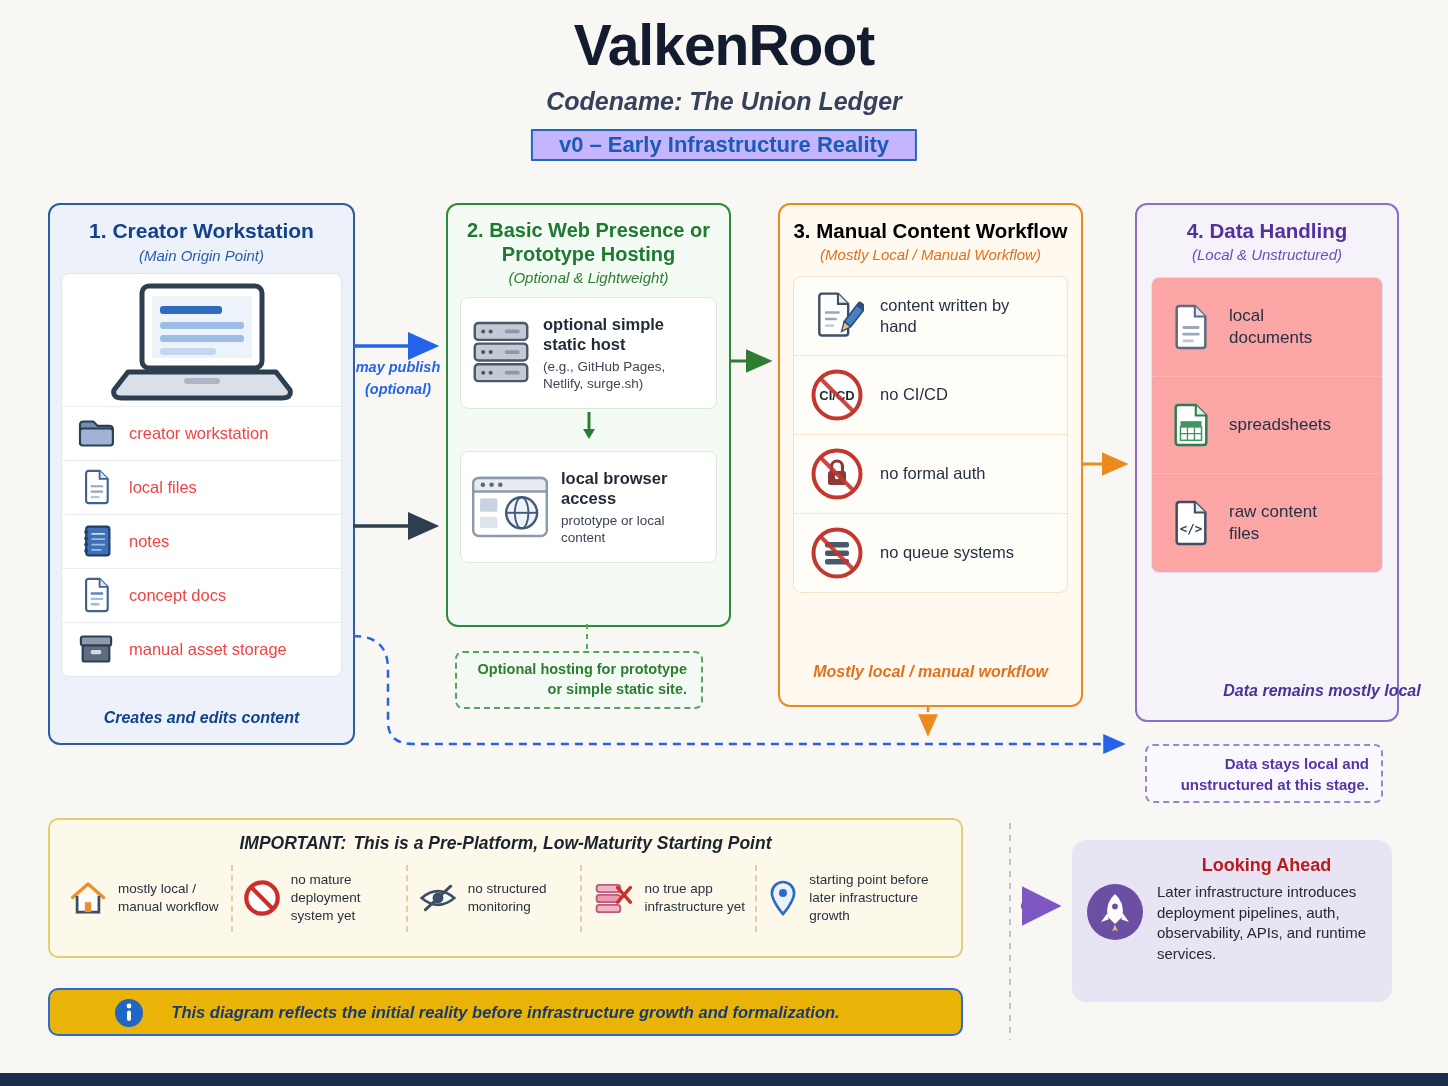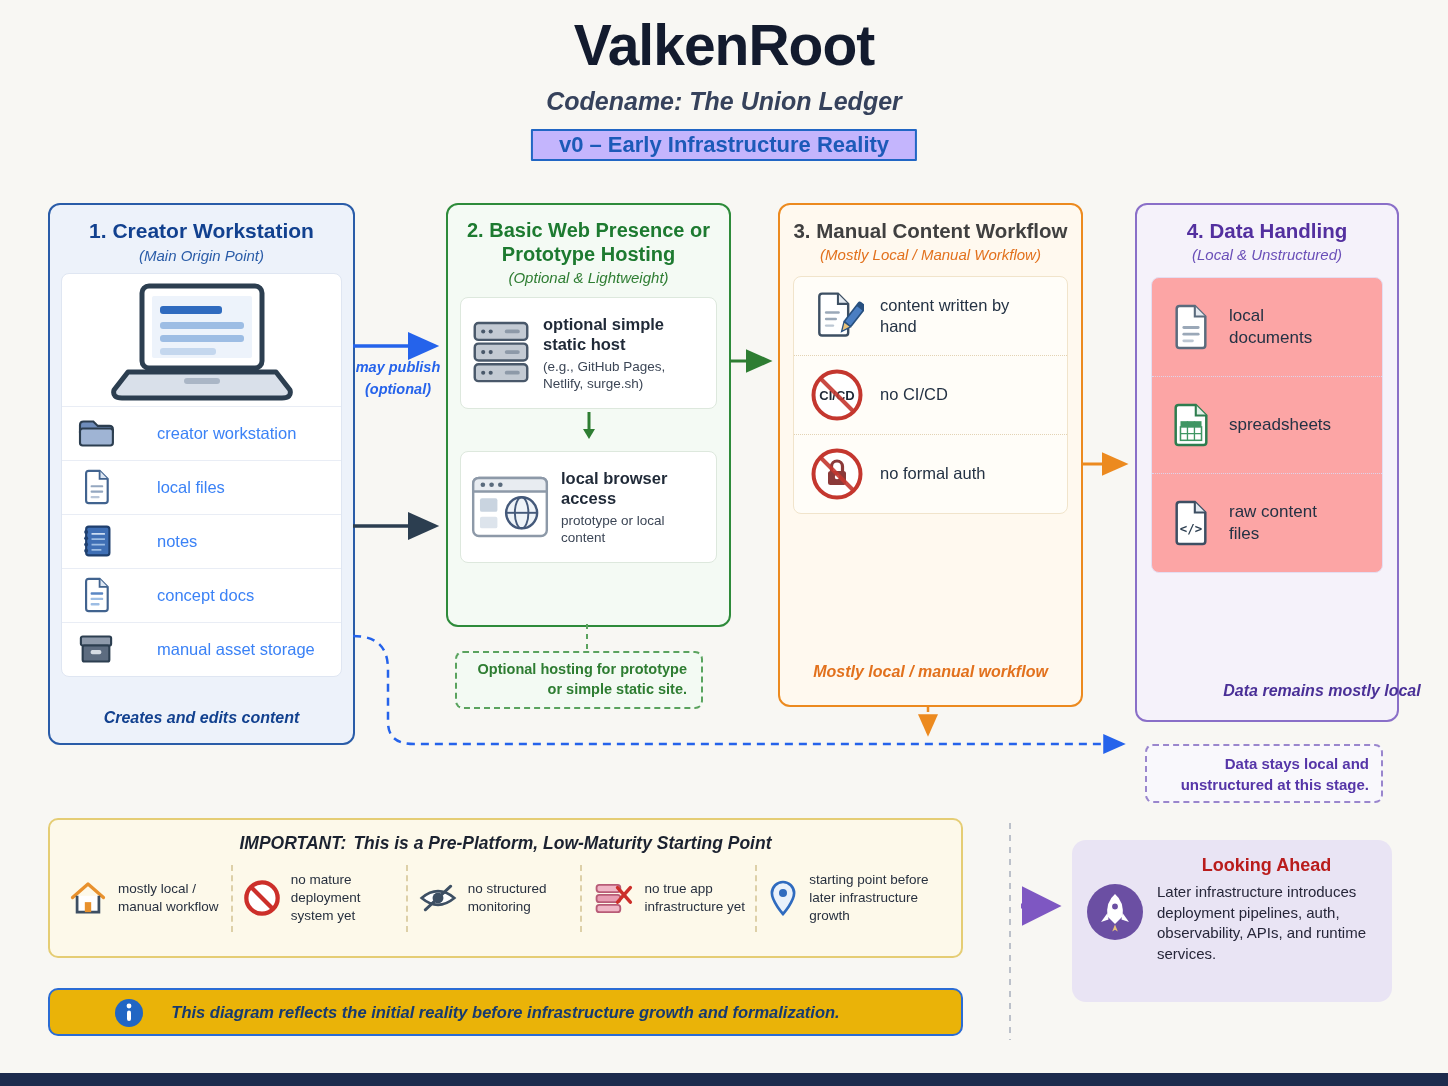--- a/index.html
+++ b/index.html
@@ -19,36 +19,36 @@
   .stage-footer{position:absolute;bottom:14px;left:0;width:100%;text-align:center;font-style:italic;font-weight:700;font-size:16px;line-height:1.3;}
 
   #box-creator{left:48px;top:203px;width:303px;height:538px;background:#edf2fa;border:2.5px solid #2a5ca8;}
   #box-creator h2{color:#12418f;font-size:21px;}
   #box-creator .sub{color:#2a5ca8;}
   #box-creator .stage-footer{color:#12418f;}
   .panel{margin:9px 11px 0;background:#fff;border:1px solid #dfe6f2;border-radius:8px;overflow:hidden;}
   .laptop-wrap{display:flex;justify-content:center;padding:8px 0 2px;}
   .crow{display:flex;align-items:center;gap:13px;height:53px;padding:0 14px;border-top:1px solid #e9edf5;}
   .crow .ic{width:40px;display:flex;justify-content:center;flex:none;}
-  .crow .lbl{font-size:16.5px;color:#3b82f6;font-weight:500;margin-left:28px;}
+  .crow .lbl{font-size:16.5px;color:#ef4444;font-weight:500;}
 
   #box-hosting{left:446px;top:203px;width:281px;height:420px;background:#f4faf4;border:2.5px solid #2e8b3a;}
   #box-hosting h2{color:#1d7a30;font-size:20px;}
   #box-hosting .sub{color:#2e7d32;}
   .hcard{margin:11px 12px 0;background:#fff;border:1px solid #dde8dd;border-radius:8px;display:flex;align-items:center;gap:12px;padding:10px;min-height:112px;box-sizing:border-box;}
   .hcard .ic{flex:none;display:flex;}
   .hcard .ht{font-size:16.5px;font-weight:700;color:#1f2937;line-height:1.22;}
   .hcard .hd{font-size:13.5px;color:#3c4656;margin-top:4px;line-height:1.3;}
   .down-arrow{display:flex;justify-content:center;margin:3px 0;}
   .note-box{position:absolute;border-radius:8px;display:flex;align-items:center;justify-content:center;text-align:right;z-index:2;box-sizing:border-box;}
   #hosting-note{left:455px;top:651px;width:248px;height:58px;border:2px dashed #5aa35e;background:#f3faf3;font-size:14.5px;font-weight:600;color:#2e7d32;padding:0 14px;line-height:1.35;}
   #data-note{left:1145px;top:744px;width:238px;height:59px;border:2px dashed #9a86cd;background:#f9f8fc;font-size:15px;font-weight:600;color:#5636a8;padding:0 12px;line-height:1.4;}
 
   #box-workflow{left:778px;top:203px;width:301px;height:500px;background:#fff9ef;border:2.5px solid #ec8a1f;}
-  #box-workflow h2{color:#404040;}
+  #box-workflow h2{color:#000000;}
   #box-workflow .sub{color:#e2711d;}
   #box-workflow .stage-footer{color:#e2711d;bottom:22px;}
   .wcard{margin:13px 13px 0;background:#fffdf8;border:1px solid #f1e4cb;border-radius:8px;overflow:hidden;}
   .wrow{display:flex;align-items:center;gap:14px;padding:11px 14px;border-top:1px dotted #e3d3b4;min-height:56px;}
   .wrow:first-child{border-top:none;}
   .wrow .ic{width:58px;flex:none;display:flex;justify-content:center;}
   .wrow .lbl{font-size:16.5px;color:#243244;font-weight:500;line-height:1.3;max-width:160px;}
 
   #box-data{left:1135px;top:203px;width:260px;height:515px;background:#f5f2fa;border:2.5px solid #8a6fc8;}
   #box-data h2{color:#53309f;}
@@ -296,20 +296,32 @@
           <svg width="56" height="56" viewBox="0 0 56 56">
             <circle cx="28" cy="28" r="23.5" fill="#ffffff" stroke="#c4372f" stroke-width="4"></circle>
             <rect x="19" y="25" width="18" height="14" rx="2.5" fill="#8b3a3a"></rect>
             <path d="M22.5 25 v-4.5 a5.5 5.5 0 0 1 11 0 V25" fill="none" stroke="#8b3a3a" stroke-width="3.2"></path>
             <circle cx="28" cy="31" r="2.2" fill="#ffffff"></circle>
             <line x1="12" y1="12" x2="44" y2="44" stroke="#c4372f" stroke-width="4" stroke-linecap="round" opacity="0.9"></line>
           </svg>
         </span>
         <span class="lbl">no formal auth</span>
       </div>
+      <div class="wrow">
+        <span class="ic">
+          <svg width="56" height="56" viewBox="0 0 56 56">
+            <circle cx="28" cy="28" r="23.5" fill="#ffffff" stroke="#c4372f" stroke-width="4"></circle>
+            <rect x="16" y="17" width="24" height="5.5" rx="2" fill="#49586a"></rect>
+            <rect x="16" y="25.5" width="24" height="5.5" rx="2" fill="#49586a"></rect>
+            <rect x="16" y="34" width="24" height="5.5" rx="2" fill="#49586a"></rect>
+            <line x1="12" y1="12" x2="44" y2="44" stroke="#c4372f" stroke-width="4" stroke-linecap="round" opacity="0.9"></line>
+          </svg>
+        </span>
+        <span class="lbl">no queue systems</span>
+      </div>
     </div>
     <div class="stage-footer">Mostly local / manual workflow</div>
   </section>
 
   <section class="stage" id="box-data">
     <h2>4. Data Handling</h2>
     <div class="sub">(Local &amp; Unstructured)</div>
     <div class="dcard">
       <div class="drow">
         <span class="ic">

